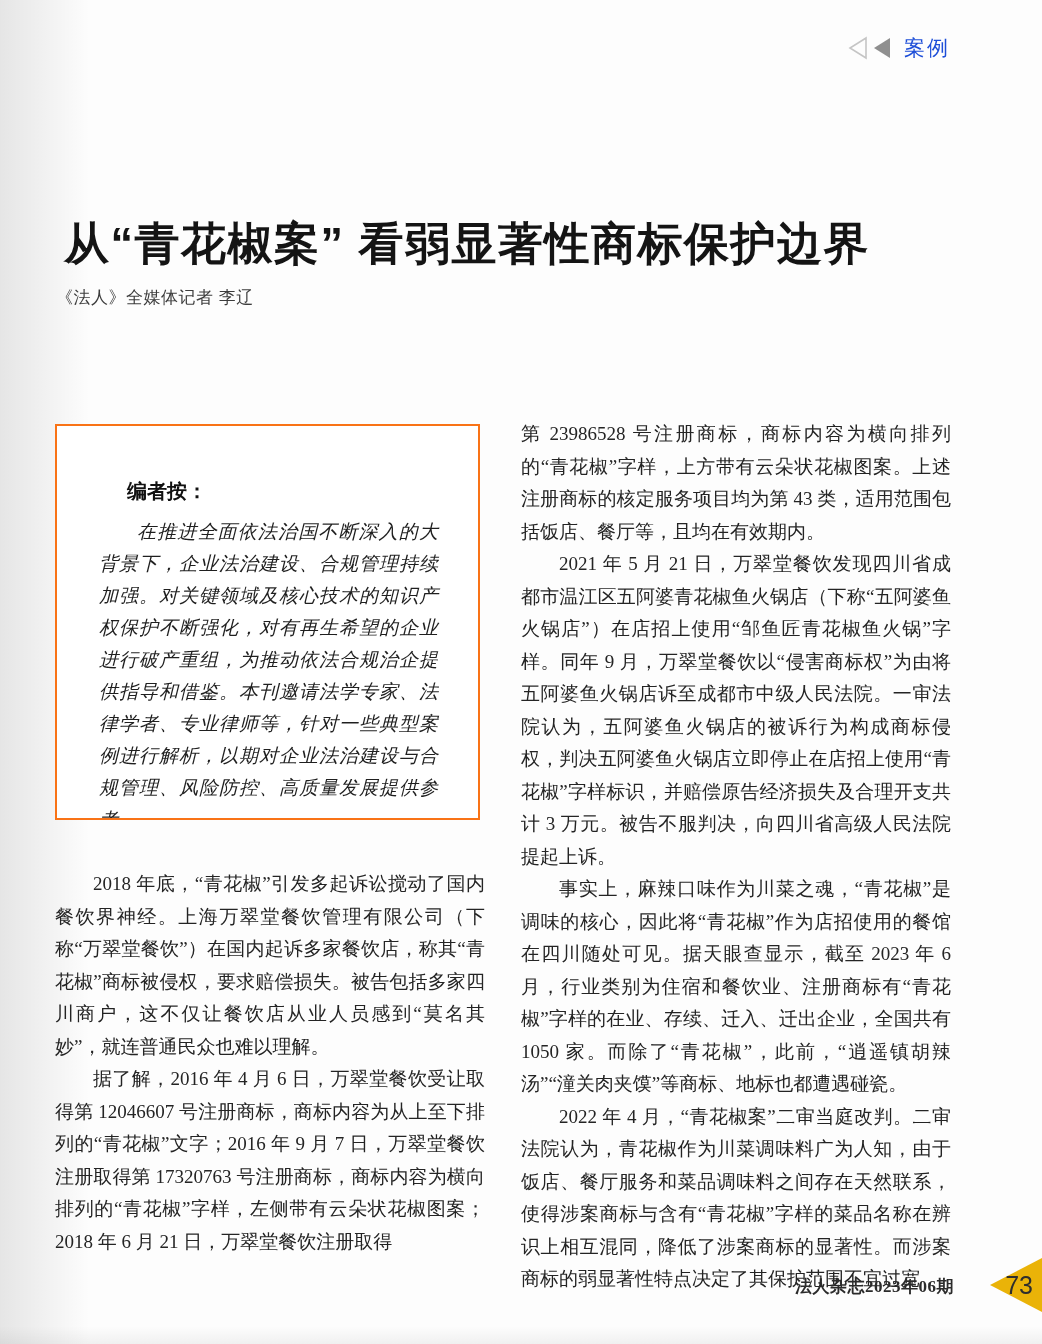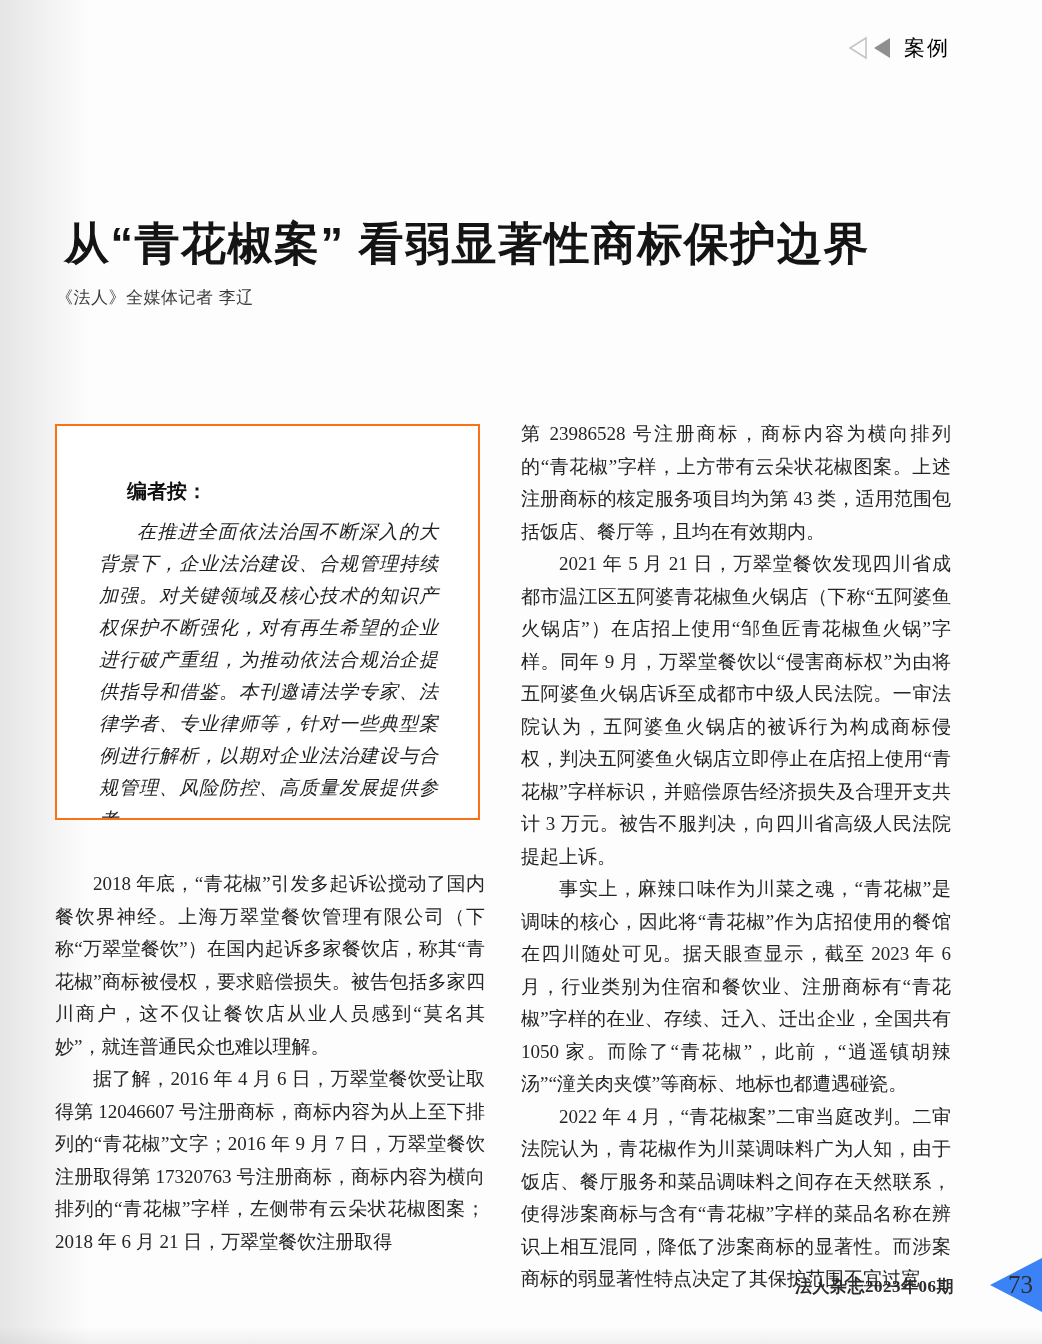--- a/index.html
+++ b/index.html
@@ -19,21 +19,21 @@
   }
   .edge-shade-bottom {
     position: absolute; left: 0; right: 0; bottom: 0; height: 18px;
     background: linear-gradient(0deg, rgba(0,0,0,0.05), rgba(0,0,0,0.0));
     pointer-events: none;
   }
   .section-header {
     position: absolute; top: 34px; right: 92px;
     display: flex; align-items: center; gap: 12px;
     font-family: Liberation Sans, sans-serif;
-    font-size: 21px; color: #000000; letter-spacing: 2px;
+    font-size: 21px; color: #1d4ed8; letter-spacing: 2px;
   }
   .section-header svg { display: block; }
   .article-title {
     position: absolute; left: 55px; top: 186px; width: 900px;
     font-family: "Liberation Sans", sans-serif;
     font-weight: bold; font-size: 45px; line-height: 56px;
     color: #141414; letter-spacing: 1.5px;
     white-space: nowrap;
     margin-left: 9px;
   }
@@ -70,25 +70,25 @@
   }
   .body-par.indent { text-indent: 2em; }
   .footer-line {
     position: absolute; right: 88px; bottom: 46px;
     font-family: "Liberation Serif", serif;
     font-weight: bold; font-size: 17px; color: #2b2b2b; letter-spacing: 0.5px;
   }
   .page-badge {
     position: absolute; right: 0; bottom: 32px;
     width: 52px; height: 54px;
-    background: #3b82f6;
+    background: #eab308;
     clip-path: polygon(100% 0, 0 50%, 100% 100%);
     display: flex; align-items: center; justify-content: flex-end;
     box-sizing: border-box; padding-right: 9px;
-    font-family: Liberation Serif, serif;
+    font-family: Liberation Sans, sans-serif;
     font-size: 25px; color: #2e2e2e;
   }
 </style>
 </head>
 <body>
 
 <div class="page">
 
   <div class="edge-shade-left"></div>
   <div class="edge-shade-bottom"></div>

